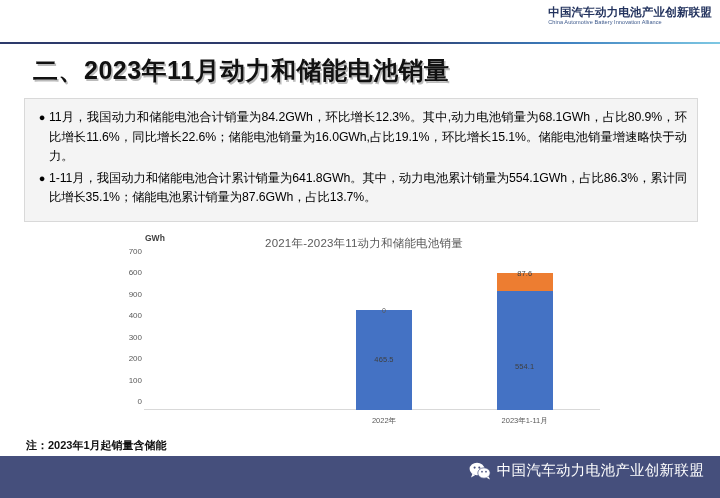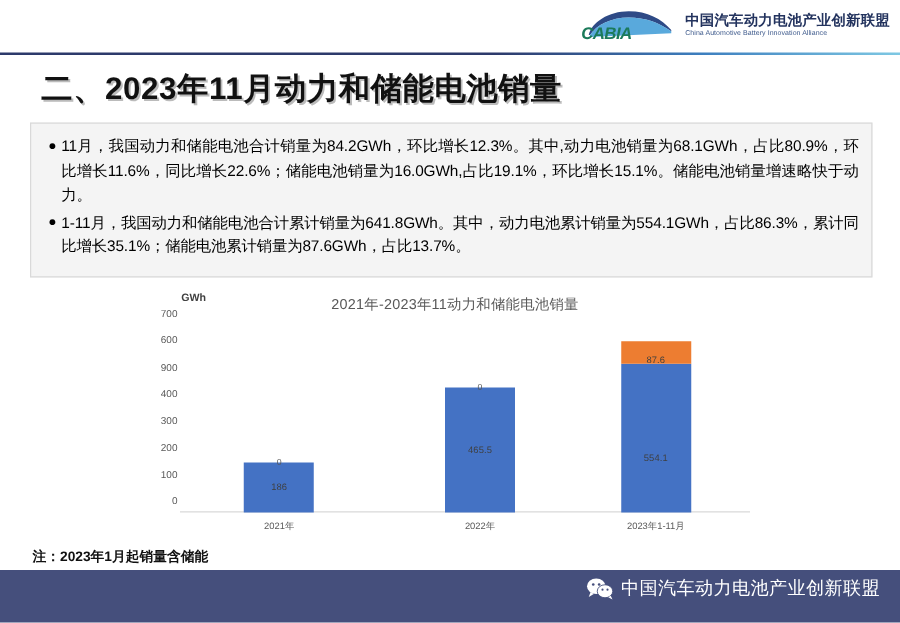--- a/index.html
+++ b/index.html
@@ -258,27 +258,20 @@
     color: #ffffff;
     letter-spacing: 0.3px;
     white-space: nowrap;
   }
 </style>
 </head>
 <body>
 
 <div class="header">
   <div class="logo-wrap">
-    <div class="logo-mark">
-      <svg width="78" height="30" viewBox="0 0 78 30">
-        <path d="M8 22 C10 12, 24 3, 40 3 C55 3, 66 9, 74 18 L74 19 C64 12, 53 8, 40 8 C26 8, 14 14, 9 22 Z" fill="#2e4a86"></path>
-        <path d="M9 22 C14 14, 26 8, 40 8 C53 8, 64 12, 74 19 L74 20.5 L9 23.5 Z" fill="#3c9ad6" opacity="0.85"></path>
-        <text x="2" y="25" font-family="'Liberation Sans',sans-serif" font-size="13.5" font-weight="bold" font-style="italic" fill="#1b7a5a" letter-spacing="-0.5">CABIA</text>
-      </svg>
-    </div>
     <div class="logo-text">
       <div class="logo-cn">中国汽车动力电池产业创新联盟</div>
       <div class="logo-en">China Automotive Battery Innovation Alliance</div>
     </div>
   </div>
   <div class="header-rule"></div>
 </div>
 
 <div class="page-title">二、2023年11月动力和储能电池销量</div>
 
@@ -300,37 +293,31 @@
   <div class="plot" id="plot">
     <div class="axis-line"></div>
   <div class="ytick" style="bottom: 150px;">700</div>
       <div class="ytick" style="bottom: 128.571px;">600</div>
       <div class="ytick" style="bottom: 107.143px;">900</div>
       <div class="ytick" style="bottom: 85.7143px;">400</div>
       <div class="ytick" style="bottom: 64.2857px;">300</div>
       <div class="ytick" style="bottom: 42.8571px;">200</div>
       <div class="ytick" style="bottom: 21.4286px;">100</div>
       <div class="ytick" style="bottom: 0px;">0</div>
-      <div class="bar-group" style="left: 47.3333px; width: 56px;">
-        <div class="bar-seg bar-blue" style="bottom: 0px; height: 39.8571px;"></div>
-        <div class="bar-val" style="bottom: 15.9286px;">186</div>
-        <div class="bar-top-label" style="bottom: 35.8571px;">0</div>
-        <div class="xtick">2021年</div>
-      </div>
       <div class="bar-group" style="left: 208px; width: 56px;">
         <div class="bar-seg bar-blue" style="bottom: 0px; height: 99.75px;"></div>
         <div class="bar-val" style="bottom: 45.875px;">465.5</div>
         <div class="bar-top-label" style="bottom: 95.75px;">0</div>
         <div class="xtick">2022年</div>
       </div>
       <div class="bar-group" style="left: 348.667px; width: 56px;">
         <div class="bar-seg bar-blue" style="bottom: 0px; height: 118.736px;"></div>
         <div class="bar-val" style="bottom: 39px;">554.1</div>
         <div class="bar-seg bar-orange" style="bottom: 118.736px; height: 18.7714px;"></div>
-        <div class="bar-val" style="bottom: 118px;">87.6</div>
+        <div class="bar-val" style="bottom: 132px;">87.6</div>
         <div class="xtick">2023年1-11月</div>
       </div>
     </div>
 
 </div>
 
 <div class="note">注：2023年1月起销量含储能</div>
 
 <div class="footer">
   <div class="footer-inner">

